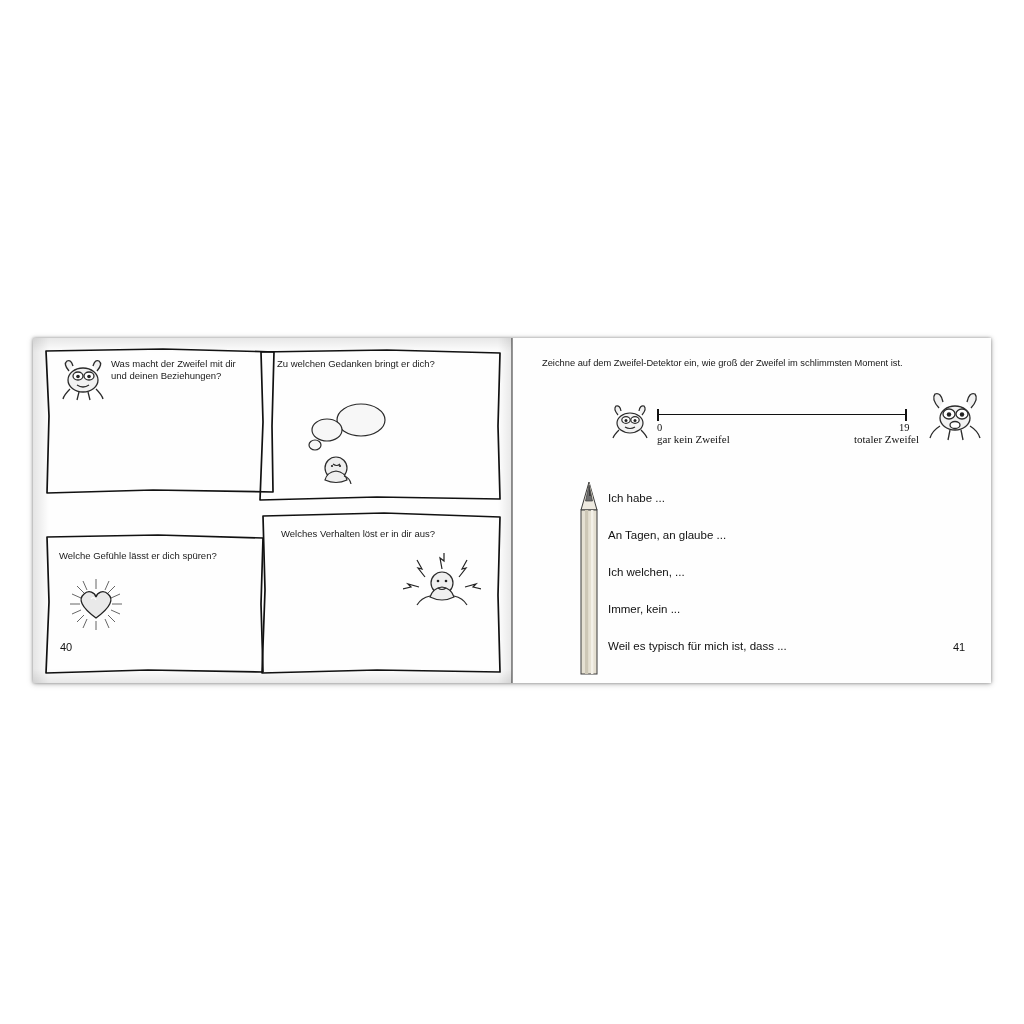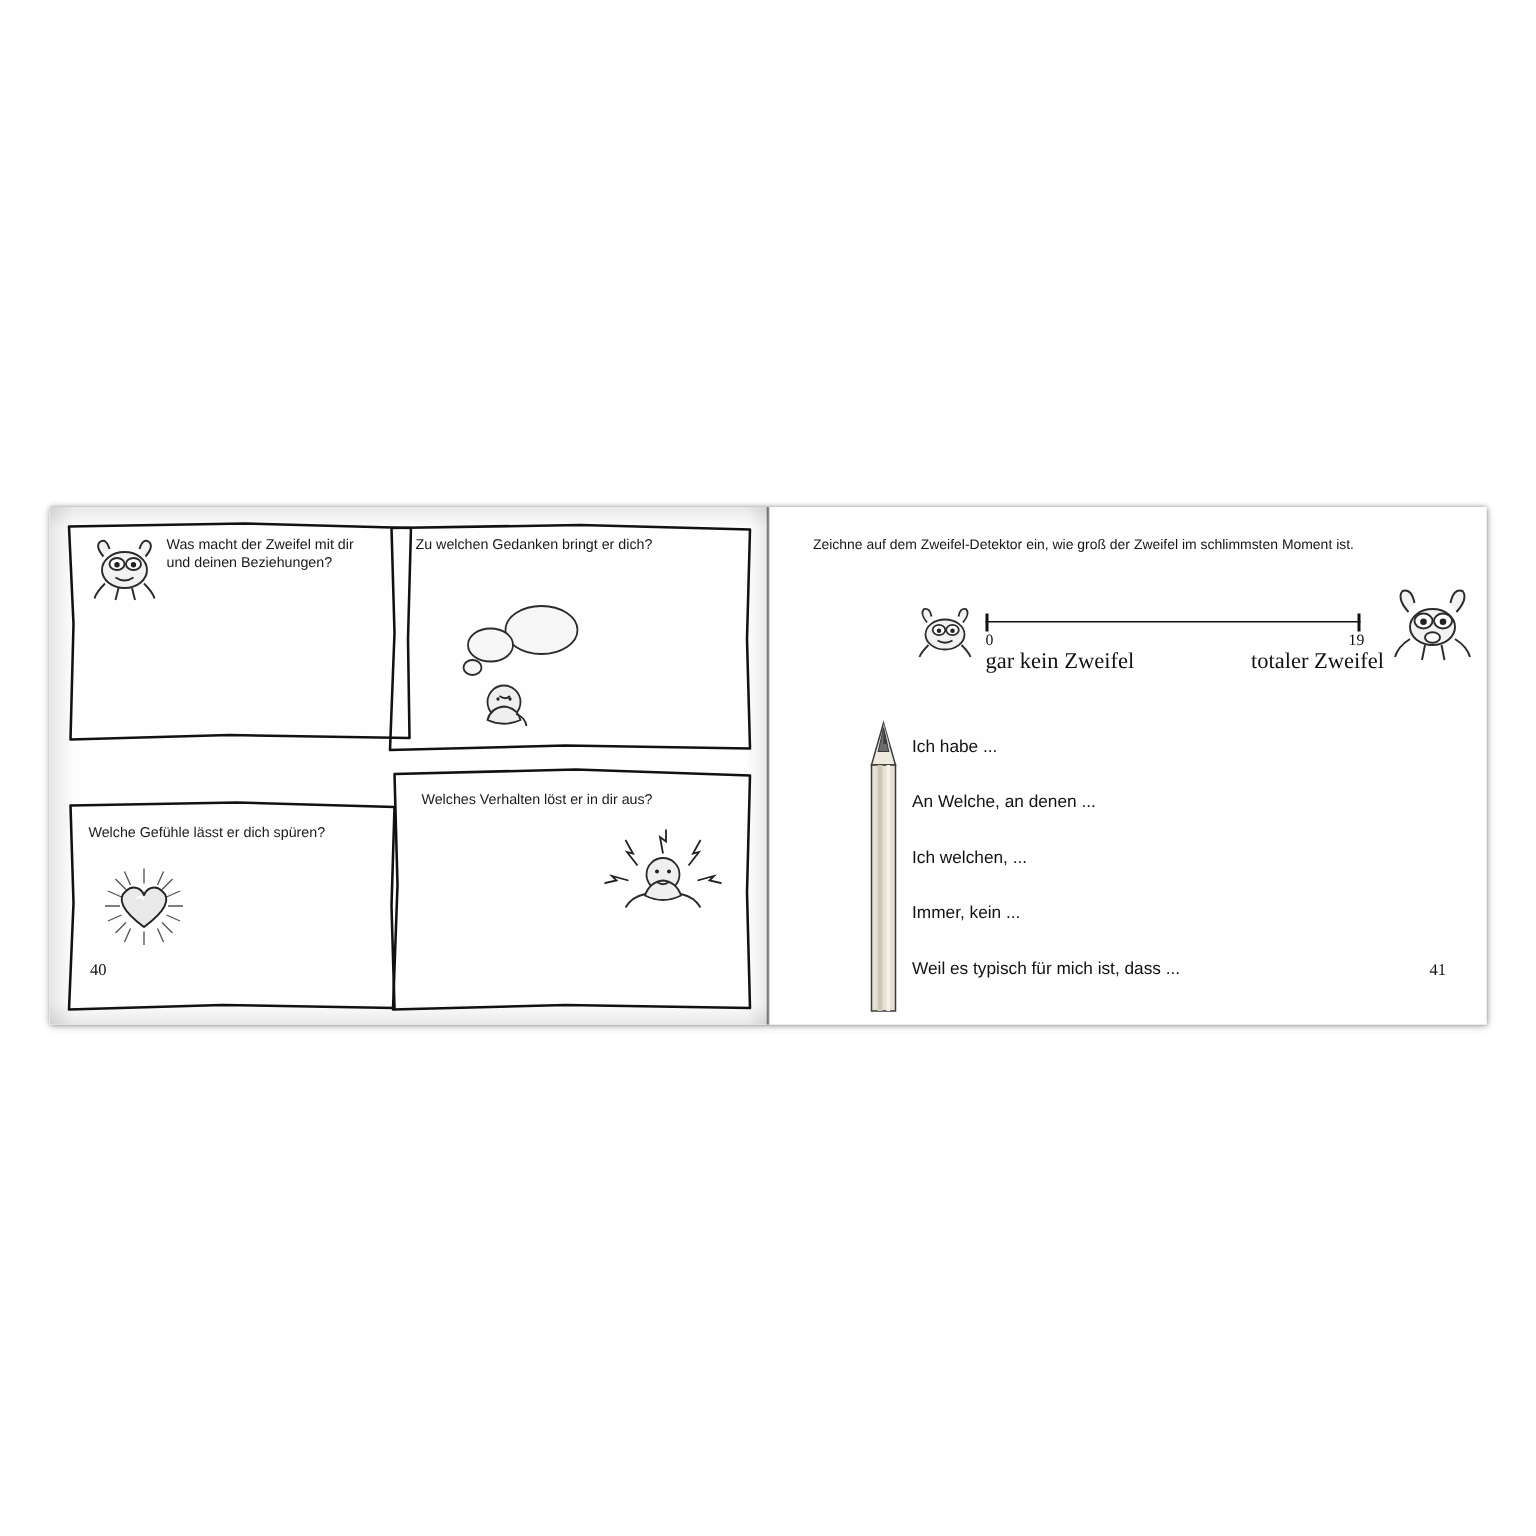--- a/index.html
+++ b/index.html
@@ -69,21 +69,21 @@
   .box-text {
     position: absolute;
     font-family: "Liberation Sans", sans-serif;
     font-size: 9.5px;
     line-height: 1.28;
     color: #1a1a1a;
   }
 
   .page-num {
     position: absolute;
-    font-family: Liberation Serif, serif;
+    font-family: Liberation Sans, sans-serif;
     font-size: 11px;
     color: #111;
   }
 
   
   .rp-intro {
     position: absolute;
     font-family: "Liberation Sans", sans-serif;
     font-size: 9.3px;
     color: #151515;
@@ -111,21 +111,21 @@
   }
   .scale-cap.left  { left: 0px; }
   .scale-cap.right { left: 248px; }
 
   .scale-lbl {
     position: absolute;
     font-family: "Liberation Serif", serif;
     color: #111;
   }
   .scale-num { font-size: 10.5px; top: 16px; }
-  .scale-cap-text { font-size: 15px; top: 27px; }
+  .scale-cap-text { font-size: 11px; top: 27px; }
 
   .prompt-line {
     position: absolute;
     font-family: Liberation Sans, sans-serif;
     font-size: 11.5px;
     color: #111;
     white-space: nowrap;
   }
 
   
@@ -254,21 +254,21 @@
 
       <div class="scale-wrap">
         <div class="scale-line"></div>
         <div class="scale-cap left"></div>
         <div class="scale-cap right"></div>
 
         <div class="scale-lbl scale-num" style="left:0px;">0</div>
         <div class="scale-lbl scale-num" style="left:242px;">19</div>
 
         <div class="scale-lbl scale-cap-text" style="left:0px;">gar kein Zweifel</div>
-        <div class="scale-lbl scale-cap-text" style="left:144px;padding-left:33px;">totaler Zweifel</div>
+        <div class="scale-lbl scale-cap-text" style="left:164px;padding-left:33px;">totaler Zweifel</div>
       </div>
 
       <div class="mon" style="left:96px; top:64px;">
         <svg width="44" height="38" viewBox="0 0 44 38">
           <g stroke="#2b2b2b" stroke-width="1.2" fill="#f2f2f2">
             <ellipse cx="22" cy="21" rx="13" ry="10"></ellipse>
             <ellipse cx="18" cy="18" rx="4.2" ry="3.4" fill="#fff"></ellipse>
             <ellipse cx="27" cy="18" rx="4.2" ry="3.4" fill="#fff"></ellipse>
             <circle cx="18" cy="18.5" r="1.5" fill="#222" stroke="none"></circle>
             <circle cx="27" cy="18.5" r="1.5" fill="#222" stroke="none"></circle>
@@ -307,21 +307,21 @@
           <polygon points="11,2 15,17 11,17" fill="#cfcabd" stroke="none"></polygon>
           <polygon points="11,5 14.5,21 7.5,21" fill="#6d6d6d" stroke="#3a3a3a" stroke-width="0.7"></polygon>
           <polygon points="11,5 13,16 11,16" fill="#3c3c3c" stroke="none"></polygon>
           <rect x="3" y="30" width="16" height="164" fill="#e5e0d2" stroke="#3a3a3a" stroke-width="1"></rect>
           <rect x="7" y="30" width="3.2" height="164" fill="#cdc7b6" stroke="none"></rect>
           <rect x="13" y="30" width="2.4" height="164" fill="#f4f1e8" stroke="none"></rect>
         </svg>
       </div>
 
       <div class="prompt-line" style="left:96px; top:154px;">Ich habe ...</div>
-      <div class="prompt-line" style="left:96px; top:191px;">An Welche, an denen ...</div>
+      <div class="prompt-line" style="left:96px; top:191px;">An Tagen, an glaube ...</div>
       <div class="prompt-line" style="left:96px; top:228px;">Ich welchen, ...</div>
       <div class="prompt-line" style="left:96px; top:265px;">Immer, kein ...</div>
       <div class="prompt-line" style="left:96px; top:302px;">Weil es typisch für mich ist, dass ...</div>
 
       <div class="page-num" style="left:441px; top:303px;">41</div>
 
     </div>
 
     <div class="gutter"></div>
   </div>

